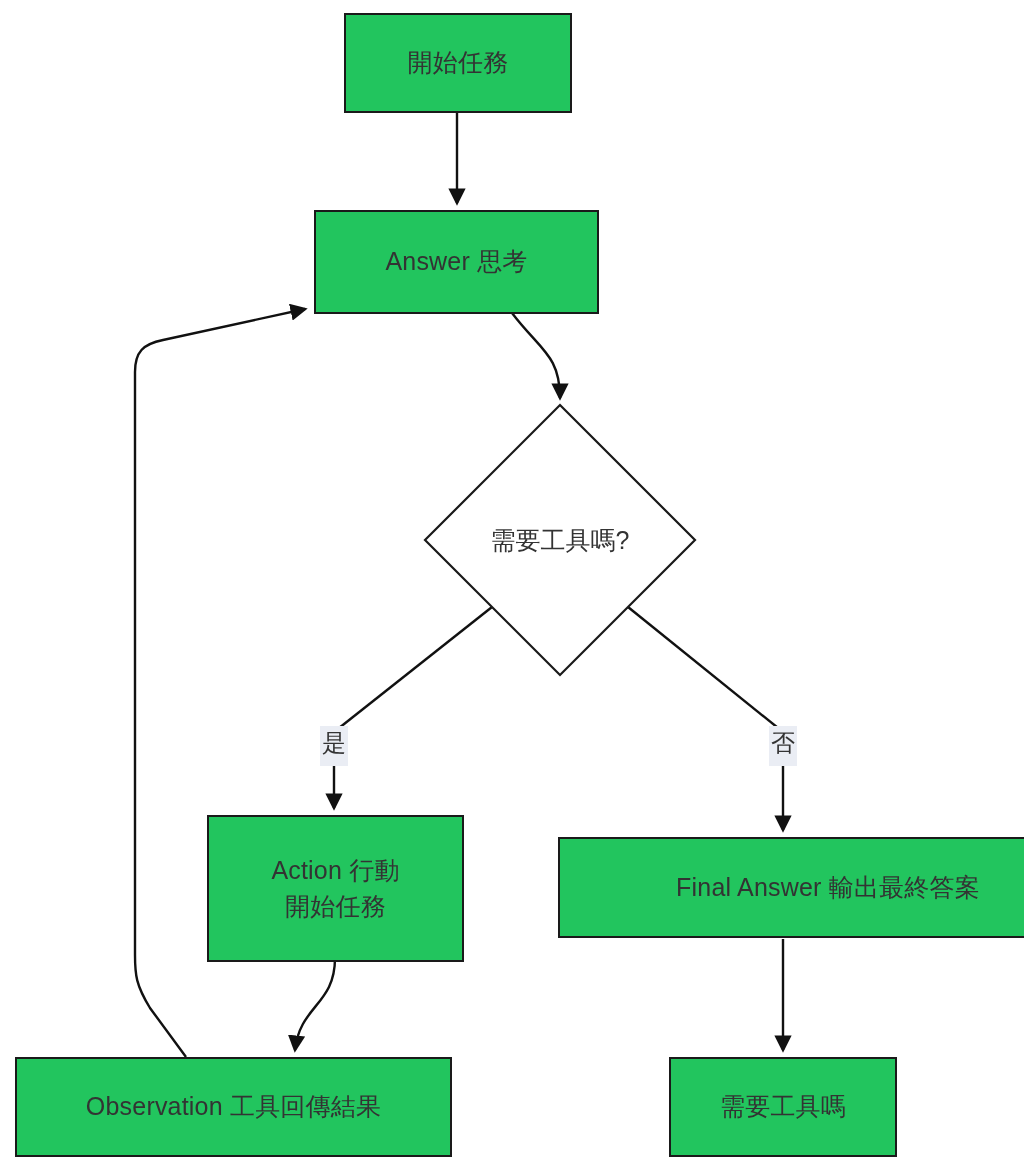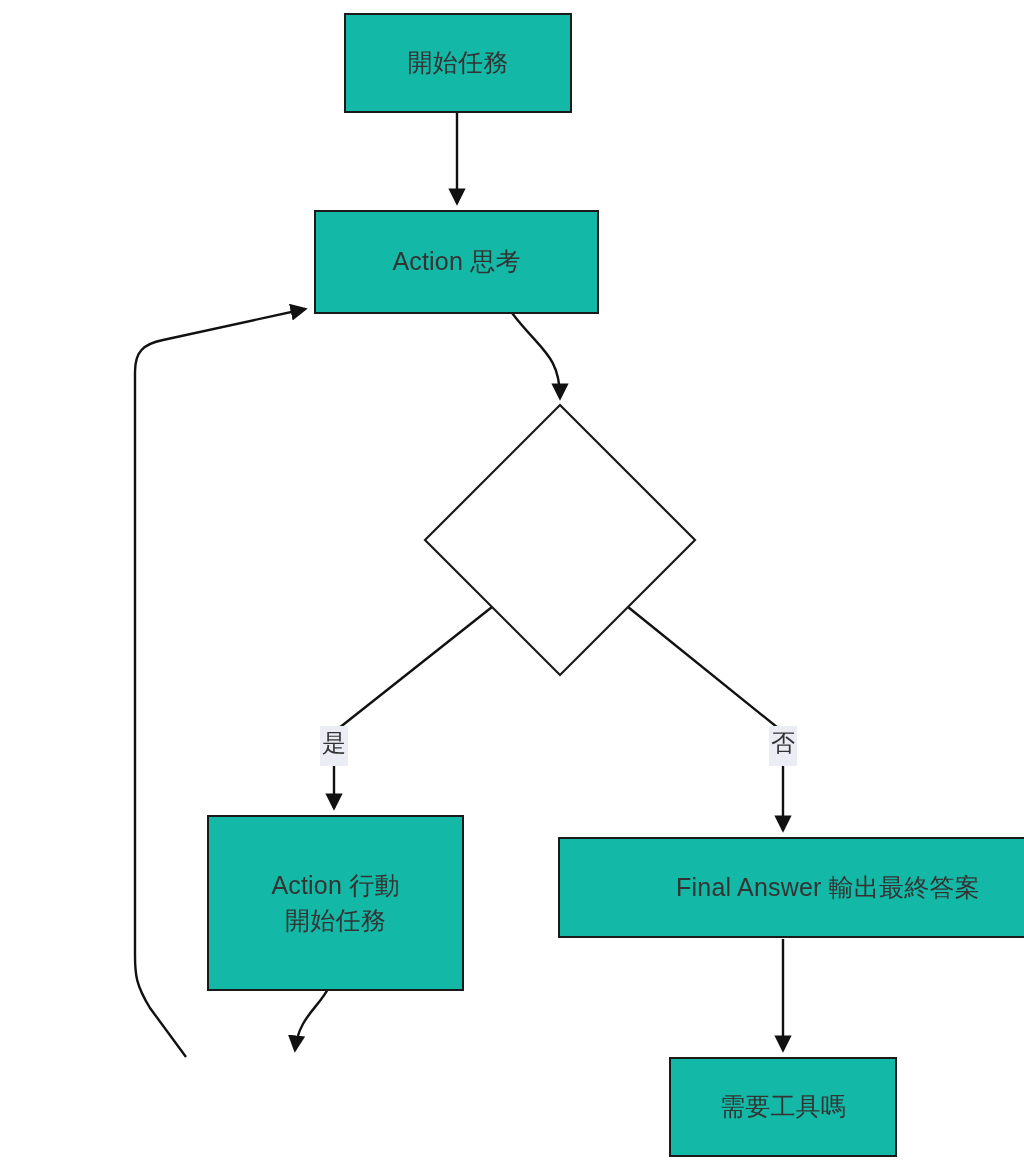--- a/index.html
+++ b/index.html
@@ -22,21 +22,21 @@
     position: absolute;
     left: 0;
     top: 0;
     width: 1024px;
     height: 1174px;
   }
   .node-box {
     position: absolute;
     box-sizing: border-box;
     border: 2px solid #1a1a1a;
-    background: #14b8a6;
+    background: #22c55e;
     display: flex;
     align-items: center;
     justify-content: center;
     flex-direction: column;
     text-align: center;
     color: #333333;
     font-size: 25px;
     line-height: 1.42;
     letter-spacing: 0.2px;
   }
@@ -93,39 +93,45 @@
     <path d="M 783 939 L 783 1050" fill="none" stroke="#111111" stroke-width="2.4" marker-end="url(#arrow)"></path>
 
     <polygon points="560,405 695,540 560,675 425,540" fill="#ffffff" stroke="#1a1a1a" stroke-width="2.2"></polygon>
   </svg>
 
   <div class="node-box" style="left:344px; top:13px; width:228px; height:100px;">
     <span>開始任務</span>
   </div>
 
   <div class="node-box" style="left:314px; top:210px; width:285px; height:104px;">
-    <span>Action 思考</span>
+    <span>Answer 思考</span>
   </div>
 
+  <div class="diamond-label" style="left:425px; top:524px; width:270px;">
+    <span>需要工具嗎?</span>
+  </div>
 
   <div class="edge-label" style="left:320px; top:726px; width:28px; height:40px;">
     <span>是</span>
   </div>
 
   <div class="edge-label" style="left:769px; top:726px; width:28px; height:40px;">
     <span>否</span>
   </div>
 
-  <div class="node-box" style="left:207px; top:815px; width:257px; height:176px;">
+  <div class="node-box" style="left:207px; top:815px; width:257px; height:147px;">
     <span class="line1">Action 行動</span>
     <span class="line2">開始任務</span>
   </div>
 
   <div class="node-box" style="left:558px; top:837px; width:540px; height:101px;">
     <span>Final Answer 輸出最終答案</span>
   </div>
 
+  <div class="node-box" style="left:15px; top:1057px; width:437px; height:100px;">
+    <span>Observation 工具回傳結果</span>
+  </div>
 
   <div class="node-box" style="left:669px; top:1057px; width:228px; height:100px;">
     <span>需要工具嗎</span>
   </div>
 
 </div>
 
 </body></html>

